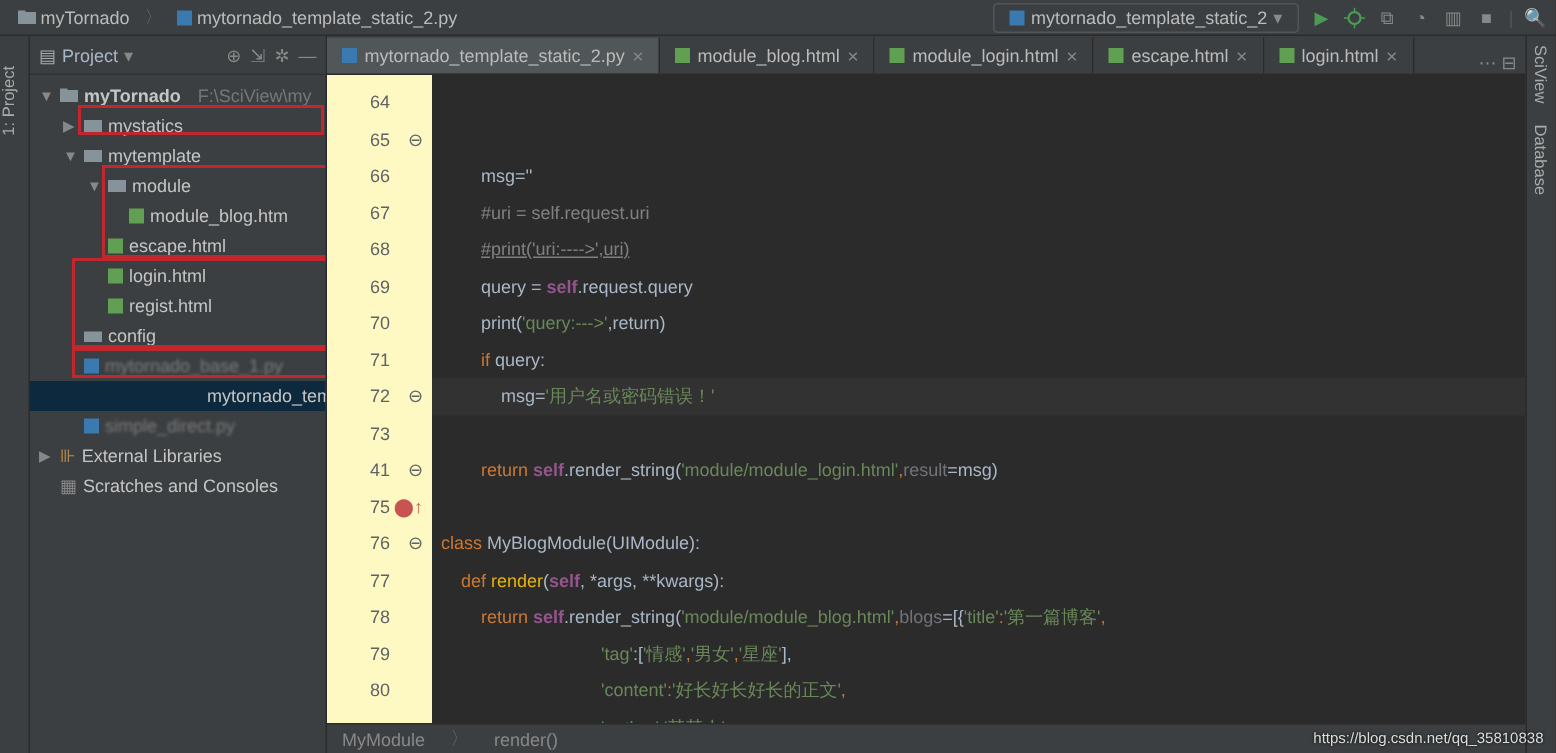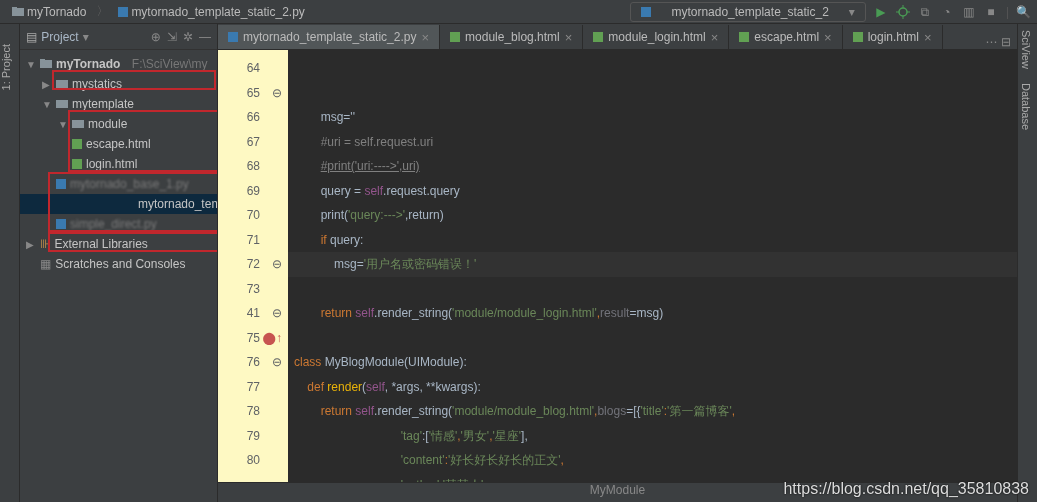--- a/index.html
+++ b/index.html
@@ -4,21 +4,21 @@
 <style>
 * { margin:0; padding:0; box-sizing:border-box; font-family:"Segoe UI",Arial,sans-serif; font-size:12px; }
 body { background:#3c3f41; color:#a9b7c6; width:1037px; height:502px; overflow:hidden; position:relative; }
 
 
 .crumb-bar { height:24px; background:#3c3f41; border-bottom:1px solid #2b2b2b; display:flex; align-items:center; padding:0 6px; justify-content:space-between; }
 .crumbs { display:flex; align-items:center; gap:4px; }
 .crumb { display:flex; align-items:center; gap:3px; padding:2px 6px; color:#bbb; }
 .chev { color:#666; }
 .tb-right { display:flex; align-items:center; gap:8px; }
-.run-config { background:#3c3f41; border:1px solid #555; padding:2px 10px; border-radius:3px; display:flex; align-items:center; gap:20px; color:#bbb; }
+.run-config { background:#3c3f41; border:1px solid #555; padding:2px 10px; border-radius:3px; display:flex; align-items:center; gap:4px; color:#bbb; }
 .tb-right .ico { width:14px; height:14px; display:flex; align-items:center; justify-content:center; }
 .play { color:#499c54; }
 .bug { color:#499c54; }
 
 .main { display:flex; height:calc(100% - 24px); }
 
 
 .tool-left { width:20px; background:#3c3f41; border-right:1px solid #2b2b2b; }
 .vlabel1 { writing-mode:vertical-rl; transform:rotate(180deg); font-size:11px; color:#aaa; margin-top:20px; }
 
@@ -47,34 +47,34 @@
 .tab .close { color:#888; font-size:13px; }
 .tabs .overflow { margin-left:auto; padding:0 6px; color:#888; }
 .ed-body { flex:1; display:flex; overflow:hidden; position:relative; }
 .gutter { width:70px; background:#fef9c3; text-align:right; color:#606366; padding:6px 28px 6px 0; line-height:24.5px; font-family:Consolas,monospace; font-size:13px; position:relative; }
 .gut-marks{position:absolute;right:6px;top:6px;line-height:24.5px;font-size:11px;color:#606366}
 .gut-marks div{height:24.5px}
 .code { flex:1; padding:6px 0 6px 6px; font-family:Consolas,monospace; font-size:14px; line-height:24.5px; white-space:pre; color:#a9b7c6; background:#2b2b2b; position:relative; }
 .cline { color:#808080; }
 .cstr { color:#6a8759; }
 .ckw { color:#cc7832; }
-.cself { color:#94558d; }
+.cself { color:#94558d;font-weight:bold; }
 .cfun { color:#eab308; }
 .cparam { color:#72737a; }
 .ccls { color:#a9b7c6; }
 .cdict{color:#cc7832}
 .code .caret-line{position:absolute;left:0;right:0;height:24.5px;background:#323232;z-index:0}
 .code pre{position:relative;z-index:1;margin:0}
-.ed-foot { height:20px; background:#3c3f41; border-top:1px solid #2b2b2b; color:#888; display:flex; align-items:center; padding:0 10px; gap:17px; font-size:12px;flex-direction:column;}
+.ed-foot { height:20px; background:#3c3f41; border-top:1px solid #2b2b2b; color:#888; display:flex; align-items:center; padding:0 10px; gap:17px; font-size:12px;}
 
 
 .tool-right { width:20px; background:#3c3f41; border-left:1px solid #2b2b2b; }
 .vlabel2 { writing-mode:vertical-rl; font-size:11px; color:#aaa; margin-top:6px; margin-left:2px; }
 
-.watermark { position:absolute; right:8px; bottom:4px; color:#ddd; font-size:16px; font-family:Arial; z-index:10; text-shadow:0 0 2px #000;margin-left:21px; }
+.watermark { position:absolute; right:8px; bottom:4px; color:#ddd; font-size:10px; font-family:Arial; z-index:10; text-shadow:0 0 2px #000;margin-left:21px; }
 svg{display:block}
 </style>
 </head>
 <body>
 
 <div class="crumb-bar">
   <div class="crumbs">
     <span class="crumb">
         <svg width="12" height="12" viewBox="0 0 12 12">
           <rect x="0" y="2" width="12" height="8" fill="#87939a"></rect>
@@ -152,29 +152,46 @@
           </svg>
           <span class="row-label">mytemplate</span>
         </div>
       <div class="row ind2">
           <span class="arrow">▼</span>
           <svg width="12" height="12">
             <rect x="0" y="2" width="12" height="8" fill="#87939a"></rect>
           </svg>
           <span class="row-label">module</span>
         </div>
+      <div class="row ind3">
+          <span class="arrow"></span>
+          <span class="html-ico"></span>
+          <span class="row-label">module_blog.htm</span>
+        </div>
       <div class="row ind2">
           <span class="arrow"></span>
           <span class="html-ico"></span>
           <span class="row-label">escape.html</span>
         </div>
       <div class="row ind2">
           <span class="arrow"></span>
           <span class="html-ico"></span>
           <span class="row-label">login.html</span>
+        </div>
+      <div class="row ind2">
+          <span class="arrow"></span>
+          <span class="html-ico"></span>
+          <span class="row-label">regist.html</span>
+        </div>
+      <div class="row ind1">
+          <span class="arrow"></span>
+          <svg width="12" height="12">
+            <rect x="0" y="3" width="12" height="7" fill="#87939a"></rect>
+          </svg>
+          <span class="row-label">config</span>
         </div>
       <div class="row ind1 faint">
           <span class="arrow"></span>
           <span class="py-ico"></span>
           <span class="row-label" style="filter:blur(1px)">mytornado_base_1.py</span>
         </div>
       <div class="row ind1 sel">
           <span class="arrow"></span>
           <span class="py-ico"></span>
           <span class="row-label">mytornado_template_s</span>

